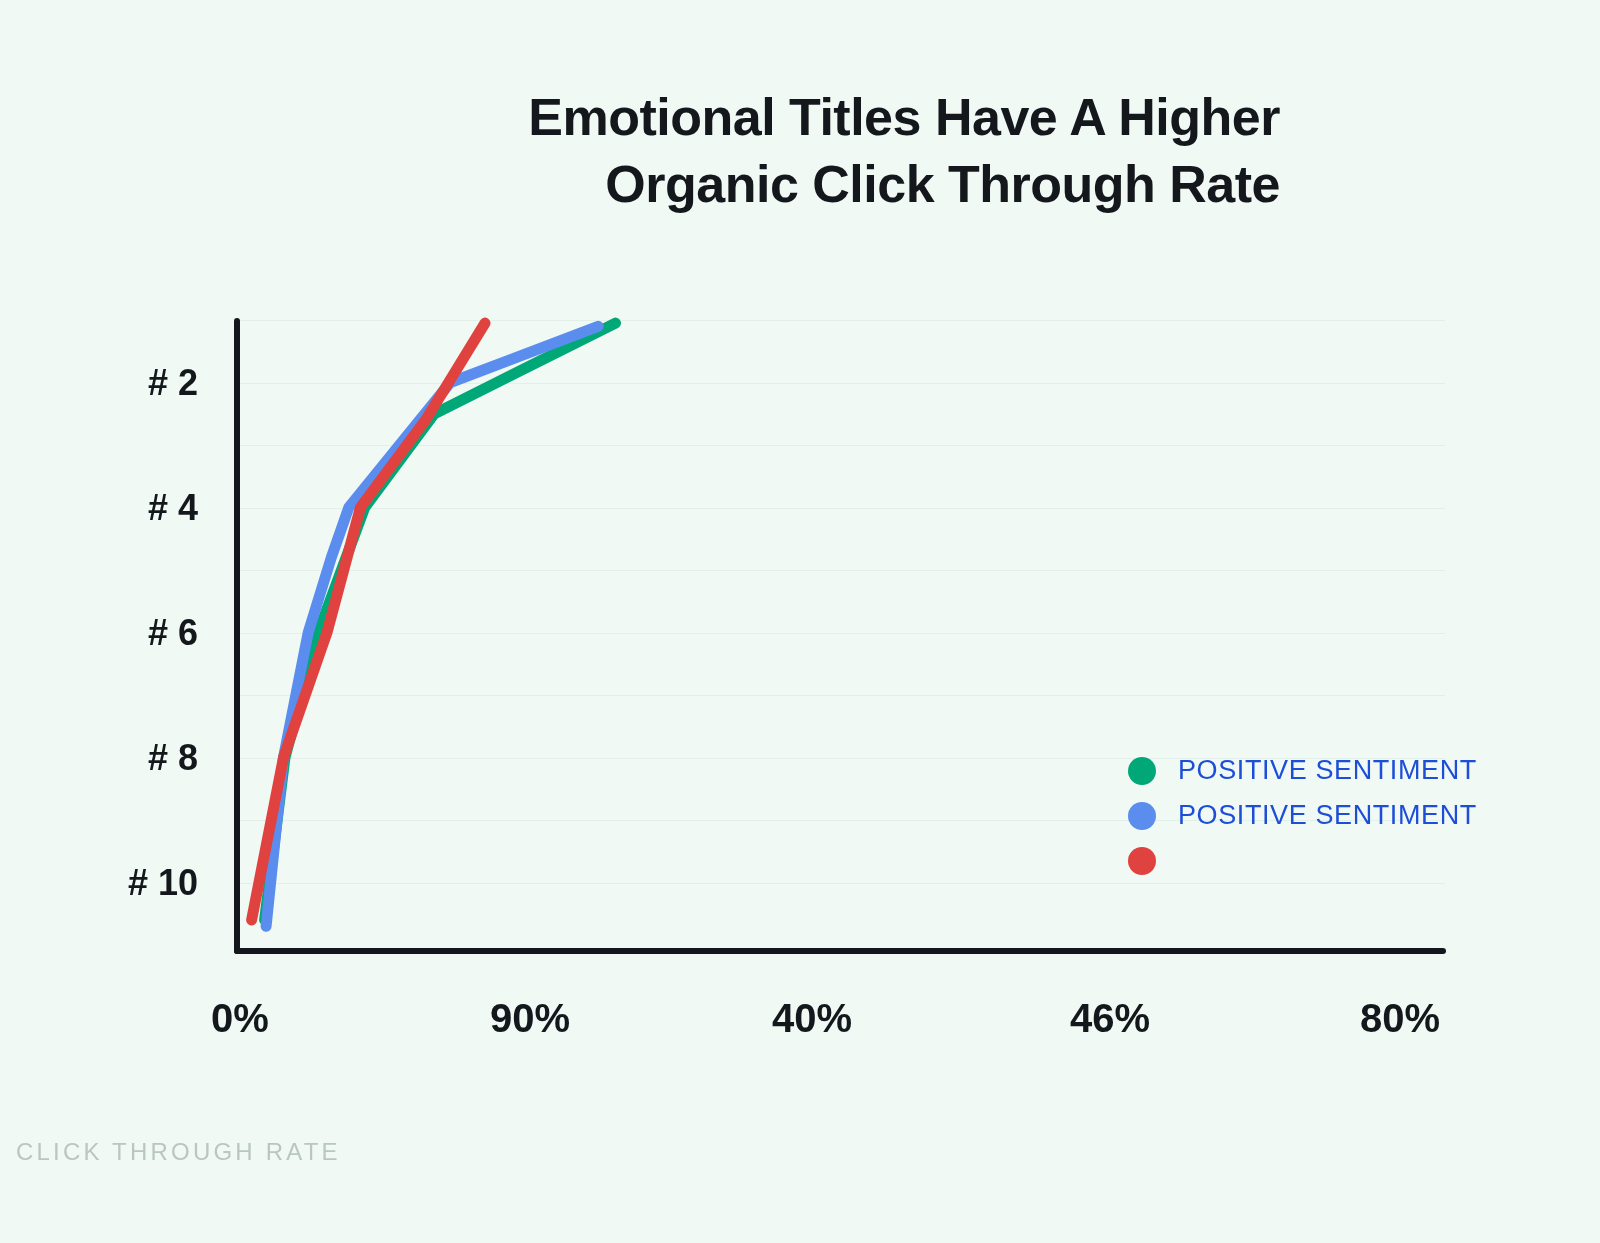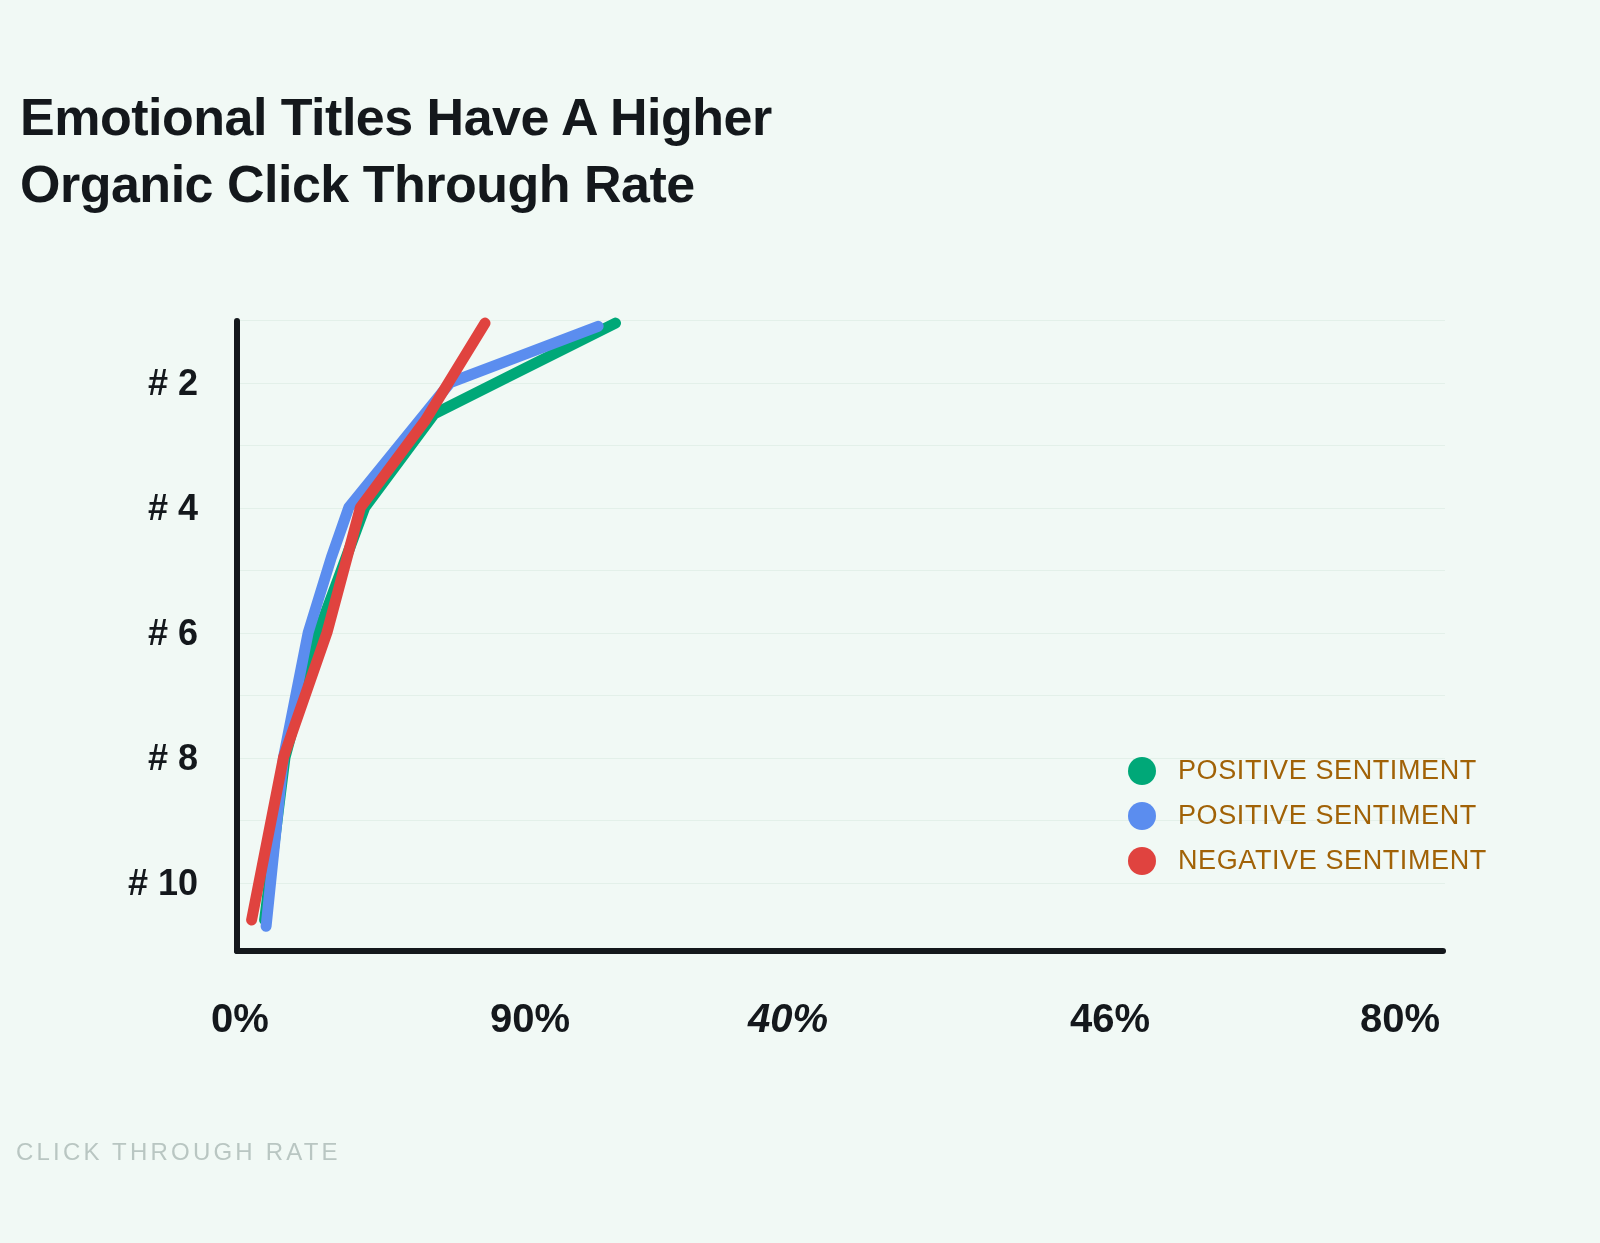--- a/index.html
+++ b/index.html
@@ -10,28 +10,27 @@
     overflow:hidden;
     position:relative;
   }
   .chart-wrap{
     position:absolute;inset:0;
   }
   
   .title{
     position:absolute;
     top:84px;left:0;width:1280px;
-    text-align:left;
+    text-align:right;
     font-size:52px;
     font-weight:700;
     line-height:1.28;
     letter-spacing:-0.5px;
     color:#14181c;
     white-space:pre-line;
-    padding-left:20px;
   }
   
   .plot{
     position:absolute;
     left:240px;top:320px;
     width:1205px;height:632px;
   }
   .gridlines{position:absolute;inset:0;}
   .gridline{
     position:absolute;left:0;width:100%;height:1px;
@@ -91,21 +90,21 @@
     height:45px;
   }
   .legend-dot{
     width:28px;height:28px;border-radius:50%;
     flex:0 0 auto;
   }
   .legend-label{
     margin-left:22px;
     font-size:27px;
     letter-spacing:0.6px;
-    color:#a16207;
+    color:#1d4ed8;
     white-space:nowrap;
   }
   svg.series{position:absolute;left:0;top:0;overflow:visible;}
 </style>
 </head>
 <body>
 
 <div class="chart-wrap">
 
   <div class="title">Emotional Titles Have A Higher
@@ -137,35 +136,34 @@
   <div id="yticks">
       <div class="ytick" style="top: 382.5px;"># 2</div>
       <div class="ytick" style="top: 507.5px;"># 4</div>
       <div class="ytick" style="top: 632.5px;"># 6</div>
       <div class="ytick" style="top: 757.5px;"># 8</div>
       <div class="ytick" style="top: 882.5px; text-align: center;"># 10</div>
     </div>
   <div id="xticks">
       <div class="xtick" style="left: 240px;">0%</div>
       <div class="xtick" style="left: 530px;">90%</div>
-      <div class="xtick" style="left: 788px; font-style: italic;">40%</div>
+      <div class="xtick" style="left: 812px;">40%</div>
       <div class="xtick" style="left: 1110px;">46%</div>
       <div class="xtick" style="left: 1400px;">80%</div>
     </div>
 
   <div class="xcaption">CLICK THROUGH RATE</div>
 
   <div class="legend" id="legend">
       <div class="legend-row">
         <span class="legend-dot" style="background: rgb(0, 168, 120);"></span>
         <span class="legend-label">POSITIVE SENTIMENT</span>
       </div>
       <div class="legend-row">
         <span class="legend-dot" style="background: rgb(91, 141, 239);"></span>
         <span class="legend-label">POSITIVE SENTIMENT</span>
       </div>
       <div class="legend-row">
         <span class="legend-dot" style="background: rgb(224, 67, 63);"></span>
-        <span class="legend-label">NEGATIVE SENTIMENT</span>
       </div>
     </div>
 
 </div>
 
 </body></html>

